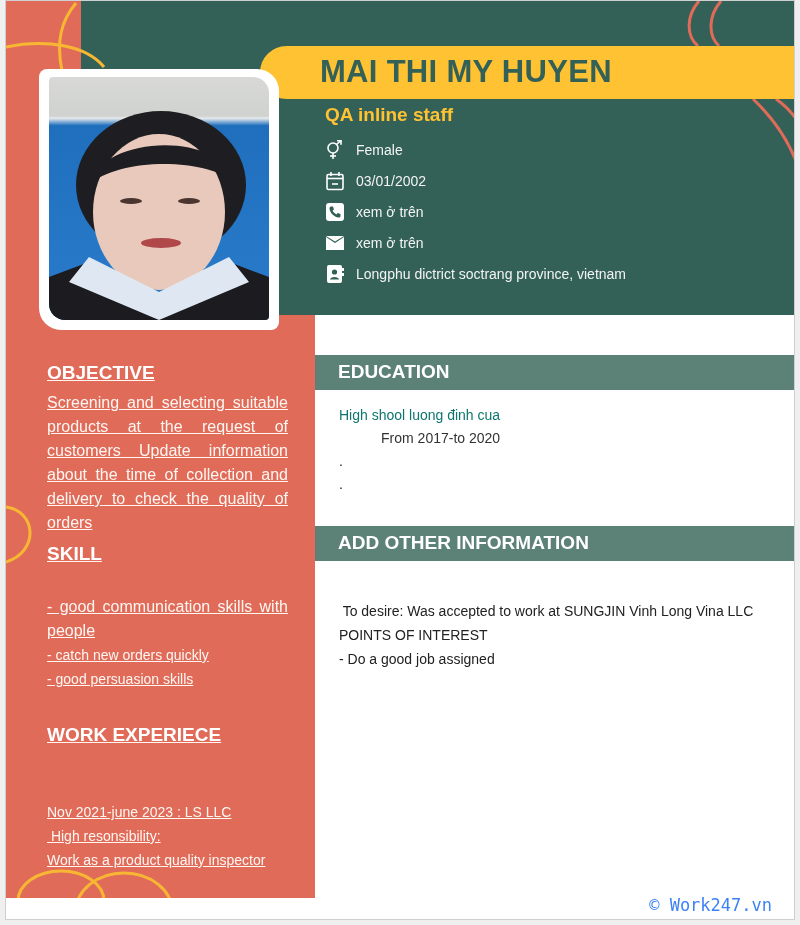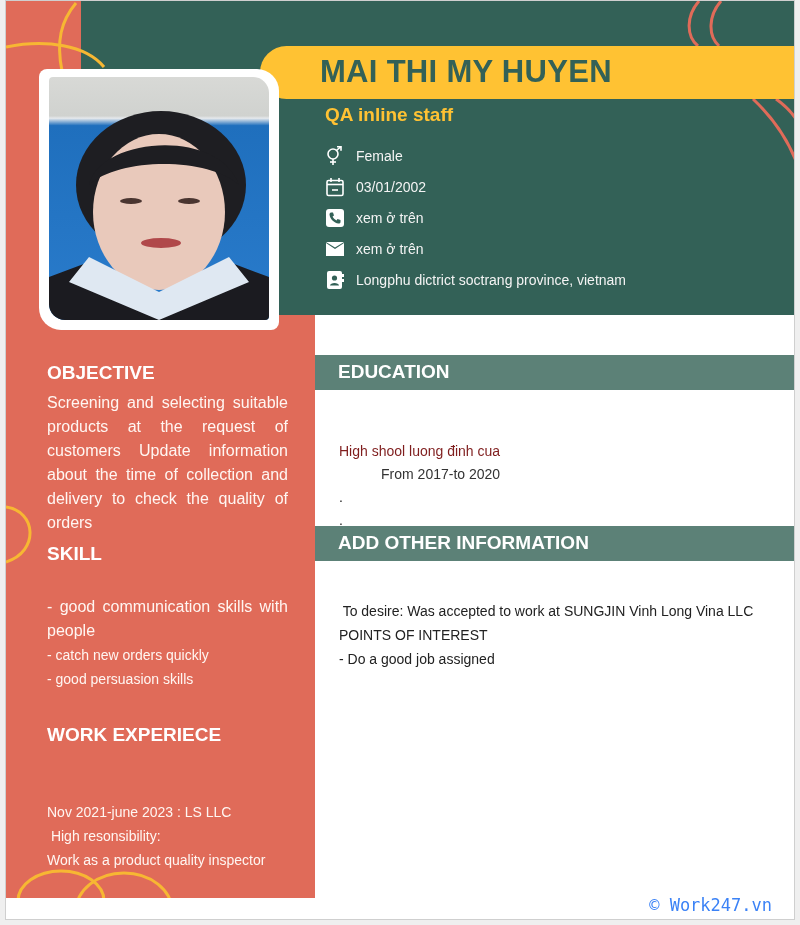--- a/index.html
+++ b/index.html
@@ -31,40 +31,40 @@
   }
   .name-text {
     position: absolute; left: 60px; top: 8px;
     font-size: 31px; font-weight: bold; color: #336157; letter-spacing: 0.3px;
   }
   .job-title {
     position: absolute; left: 319px; top: 103px;
     font-size: 19px; font-weight: bold; color: #ffc233;
   }
 
-  .info-list { position: absolute; left: 319px; top: 139px; text-align: center; }
+  .info-list { position: absolute; left: 319px; top: 133px; text-align: center; }
   .info-row {
     display: flex; align-items: center; height: 31px;
   }
   .info-icon { width: 20px; height: 20px; display: inline-block; margin-right: 11px; }
   .info-text { font-size: 14px; color: #f4f4f4; }
 
   
   .photo-frame {
     position: absolute; left: 33px; top: 68px; width: 240px; height: 261px;
     background: #ffffff; border-radius: 8px 22px 8px 22px;
   }
   .photo {
     position: absolute; left: 10px; top: 8px; width: 220px; height: 243px;
     border-radius: 4px 16px 4px 16px; overflow: hidden;
     background: linear-gradient(#d8d9d6 0%, #d0d2cf 16%, #e6e9ec 17%, #1f6fbd 20%, #2a7ccc 100%);
   }
 
   
-  .side-section { position: absolute; left: 41px; width: 241px; color: #fff6f2; }
+  .side-section { position: absolute; left: 41px; width: 241px; color: #fff6f2; text-decoration: underline; }
   .side-heading { font-size: 19px; font-weight: bold; color: #ffffff; }
   .side-text { font-size: 16px; line-height: 24px; text-align: justify; }
   .side-line { font-size: 14px; line-height: 24px; }
 
   
   .section-bar {
     position: absolute; left: 309px; width: 481px; height: 35px;
     background: #5c8177;
   }
   .section-bar-title {
@@ -198,21 +198,21 @@
       <div class="side-line">Nov 2021-june 2023 : LS LLC</div>
       <div class="side-line" style="white-space:pre;"> High resonsibility:</div>
       <div class="side-line">Work as a product quality inspector</div>
     </div>
   </div>
 
   <div class="section-bar" style="top:354px;">
     <div class="section-bar-title">EDUCATION</div>
   </div>
   <div class="right-block" style="top:403px;">
-    <div class="right-line" style="color:#7f1d1d;margin-top:36px;">High shool luong đinh cua</div>
+    <div class="right-line" style="color:#0f766e;">High shool luong đinh cua</div>
     <div class="right-line" style="color:#333;text-align:right;">From 2017-to 2020</div>
     <div class="right-line">.</div>
     <div class="right-line">.</div>
   </div>
 
   <div class="section-bar" style="top:525px;">
     <div class="section-bar-title">ADD OTHER INFORMATION</div>
   </div>
   <div class="right-block" style="top:598px;">
     <div class="right-line" style="white-space:pre;margin-left:0;line-height:24px;"> To desire: Was accepted to work at SUNGJIN Vinh Long Vina LLC</div>

